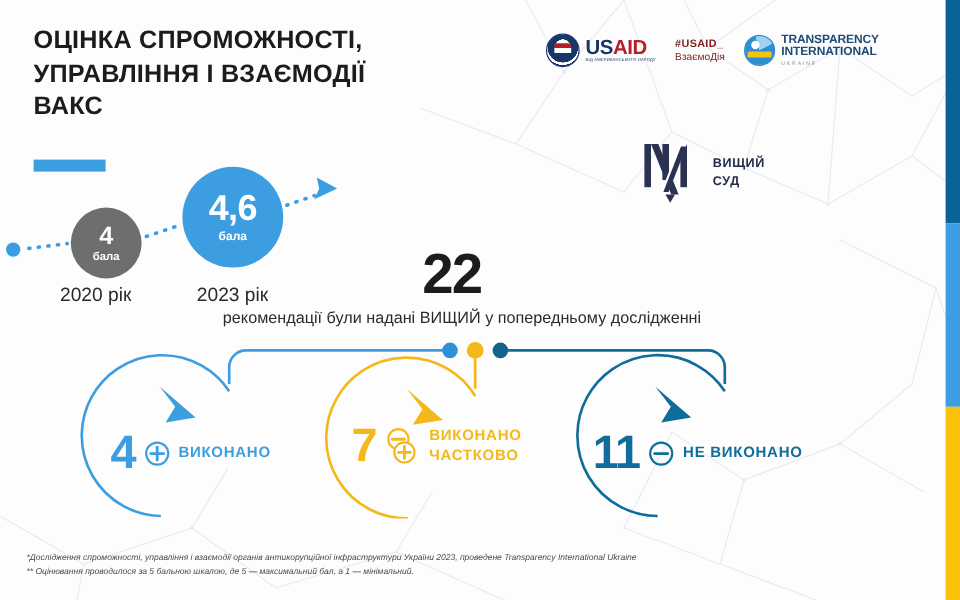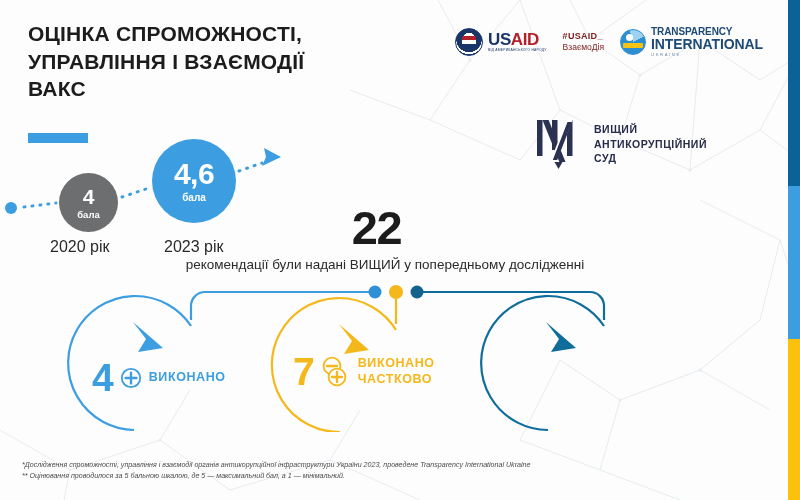--- a/index.html
+++ b/index.html
@@ -54,21 +54,21 @@
   #hashtag-top{font-size:9px;font-weight:bold;letter-spacing:0.3px;}
   #hashtag-bottom{font-size:8.5px;}
 
   .ti-mark{width:24px;height:24px;border-radius:50%;flex:none;position:relative;
      background:conic-gradient(from 200deg,#2d8fd0 0 40%,#9fd2ef 40% 62%,#2d8fd0 62% 100%);
      border:1px solid #2d8fd0;overflow:hidden;}
   .ti-mark::before{content:"";position:absolute;left:5px;top:4px;width:7px;height:7px;border-radius:50%;background:#ffffff;}
   .ti-mark::after{content:"";position:absolute;left:2px;top:13px;width:20px;height:5px;background:#f6c315;border-radius:1px;}
   .ti-words{line-height:1.05;color:#1d4a77;}
   .ti-l1{font-size:10px;font-weight:bold;letter-spacing:-0.1px;}
-  .ti-l2{font-size:14px;font-weight:bold;letter-spacing:-0.1px;}
+  .ti-l2{font-size:10px;font-weight:bold;letter-spacing:-0.1px;}
   .ti-l3{font-size:4.2px;color:#6f8aa6;letter-spacing:1.6px;margin-top:1px;}
 
   
   #court-logo{position:absolute;left:536px;top:118px;z-index:10;
      display:flex;align-items:center;gap:12px;}
   #court-mark{width:46px;height:52px;flex:none;}
   #court-name{font-size:10.5px;font-weight:bold;color:#262b4a;line-height:1.42;
      letter-spacing:0.5px;text-transform:uppercase;}
 
   
@@ -199,21 +199,20 @@
         <rect x="16" y="2" width="5.5" height="30"></rect>
         <rect x="31" y="2" width="5.5" height="36"></rect>
         <path d="M6.5 2 L12.6 2 L29.5 44 L23.4 44 Z"></path>
         <path d="M30.5 2 L36.5 2 L20 44 L14 44 Z" fill="#ffffff"></path>
         <path d="M31.5 4 L36 4 L21.2 42 L16.8 42 Z" fill="#2b3150"></path>
         <path d="M18.5 44 L26.5 44 L22.5 51 Z"></path>
       </g>
     </svg>
     <div id="court-name">
       <div>ВИЩИЙ</div>
-      <div>АНТИКОРУПЦІЙНИЙ</div>
       <div>СУД</div>
     </div>
   </div>
 
   <div id="scores">
     <svg id="score-dots" viewBox="0 0 300 120">
       <circle cx="11" cy="73" r="6" fill="#3c9ee0"></circle>
       <path d="M24 72 L56 68" stroke="#3c9ee0" stroke-width="3" stroke-linecap="round" stroke-dasharray="1 7"></path>
       <path d="M122 62 L152 52" stroke="#3c9ee0" stroke-width="3" stroke-linecap="round" stroke-dasharray="1 7"></path>
       <path d="M239 36 L262 28" stroke="#3c9ee0" stroke-width="3" stroke-linecap="round" stroke-dasharray="1 7"></path>
@@ -277,19 +276,27 @@
       <path d="M6 10 H16" stroke="#f5b81a" stroke-width="2.4" stroke-linecap="round"></path>
       <circle cx="16" cy="21" r="8.4" fill="#ffffff" stroke="#f5b81a" stroke-width="1.8"></circle>
       <path d="M16 16 V26 M11 21 H21" stroke="#f5b81a" stroke-width="2.4" stroke-linecap="round"></path>
     </svg>
     <div class="grp-txt">
       <div>ВИКОНАНО</div>
       <div>ЧАСТКОВО</div>
     </div>
   </div>
 
+  <div class="grp-label" id="grp-notdone">
+    <div class="grp-num">11</div>
+    <svg class="sign" width="22" height="22" viewBox="0 0 22 22">
+      <circle cx="11" cy="11" r="9.2" fill="none" stroke="#0f6d9c" stroke-width="1.8"></circle>
+      <path d="M5.6 11 H16.4" stroke="#0f6d9c" stroke-width="2.4" stroke-linecap="round"></path>
+    </svg>
+    <div class="grp-txt">НЕ ВИКОНАНО</div>
+  </div>
 
   <div id="footnotes">
     <div>*Дослідження спроможності, управління і взаємодії органів антикорупційної інфраструктури України 2023, проведене Transparency International Ukraine</div>
     <div>** Оцінювання проводилося за 5 бальною шкалою, де 5 — максимальний бал, а 1 — мінімальний.</div>
   </div>
 
 </div>
 
 </body></html>

